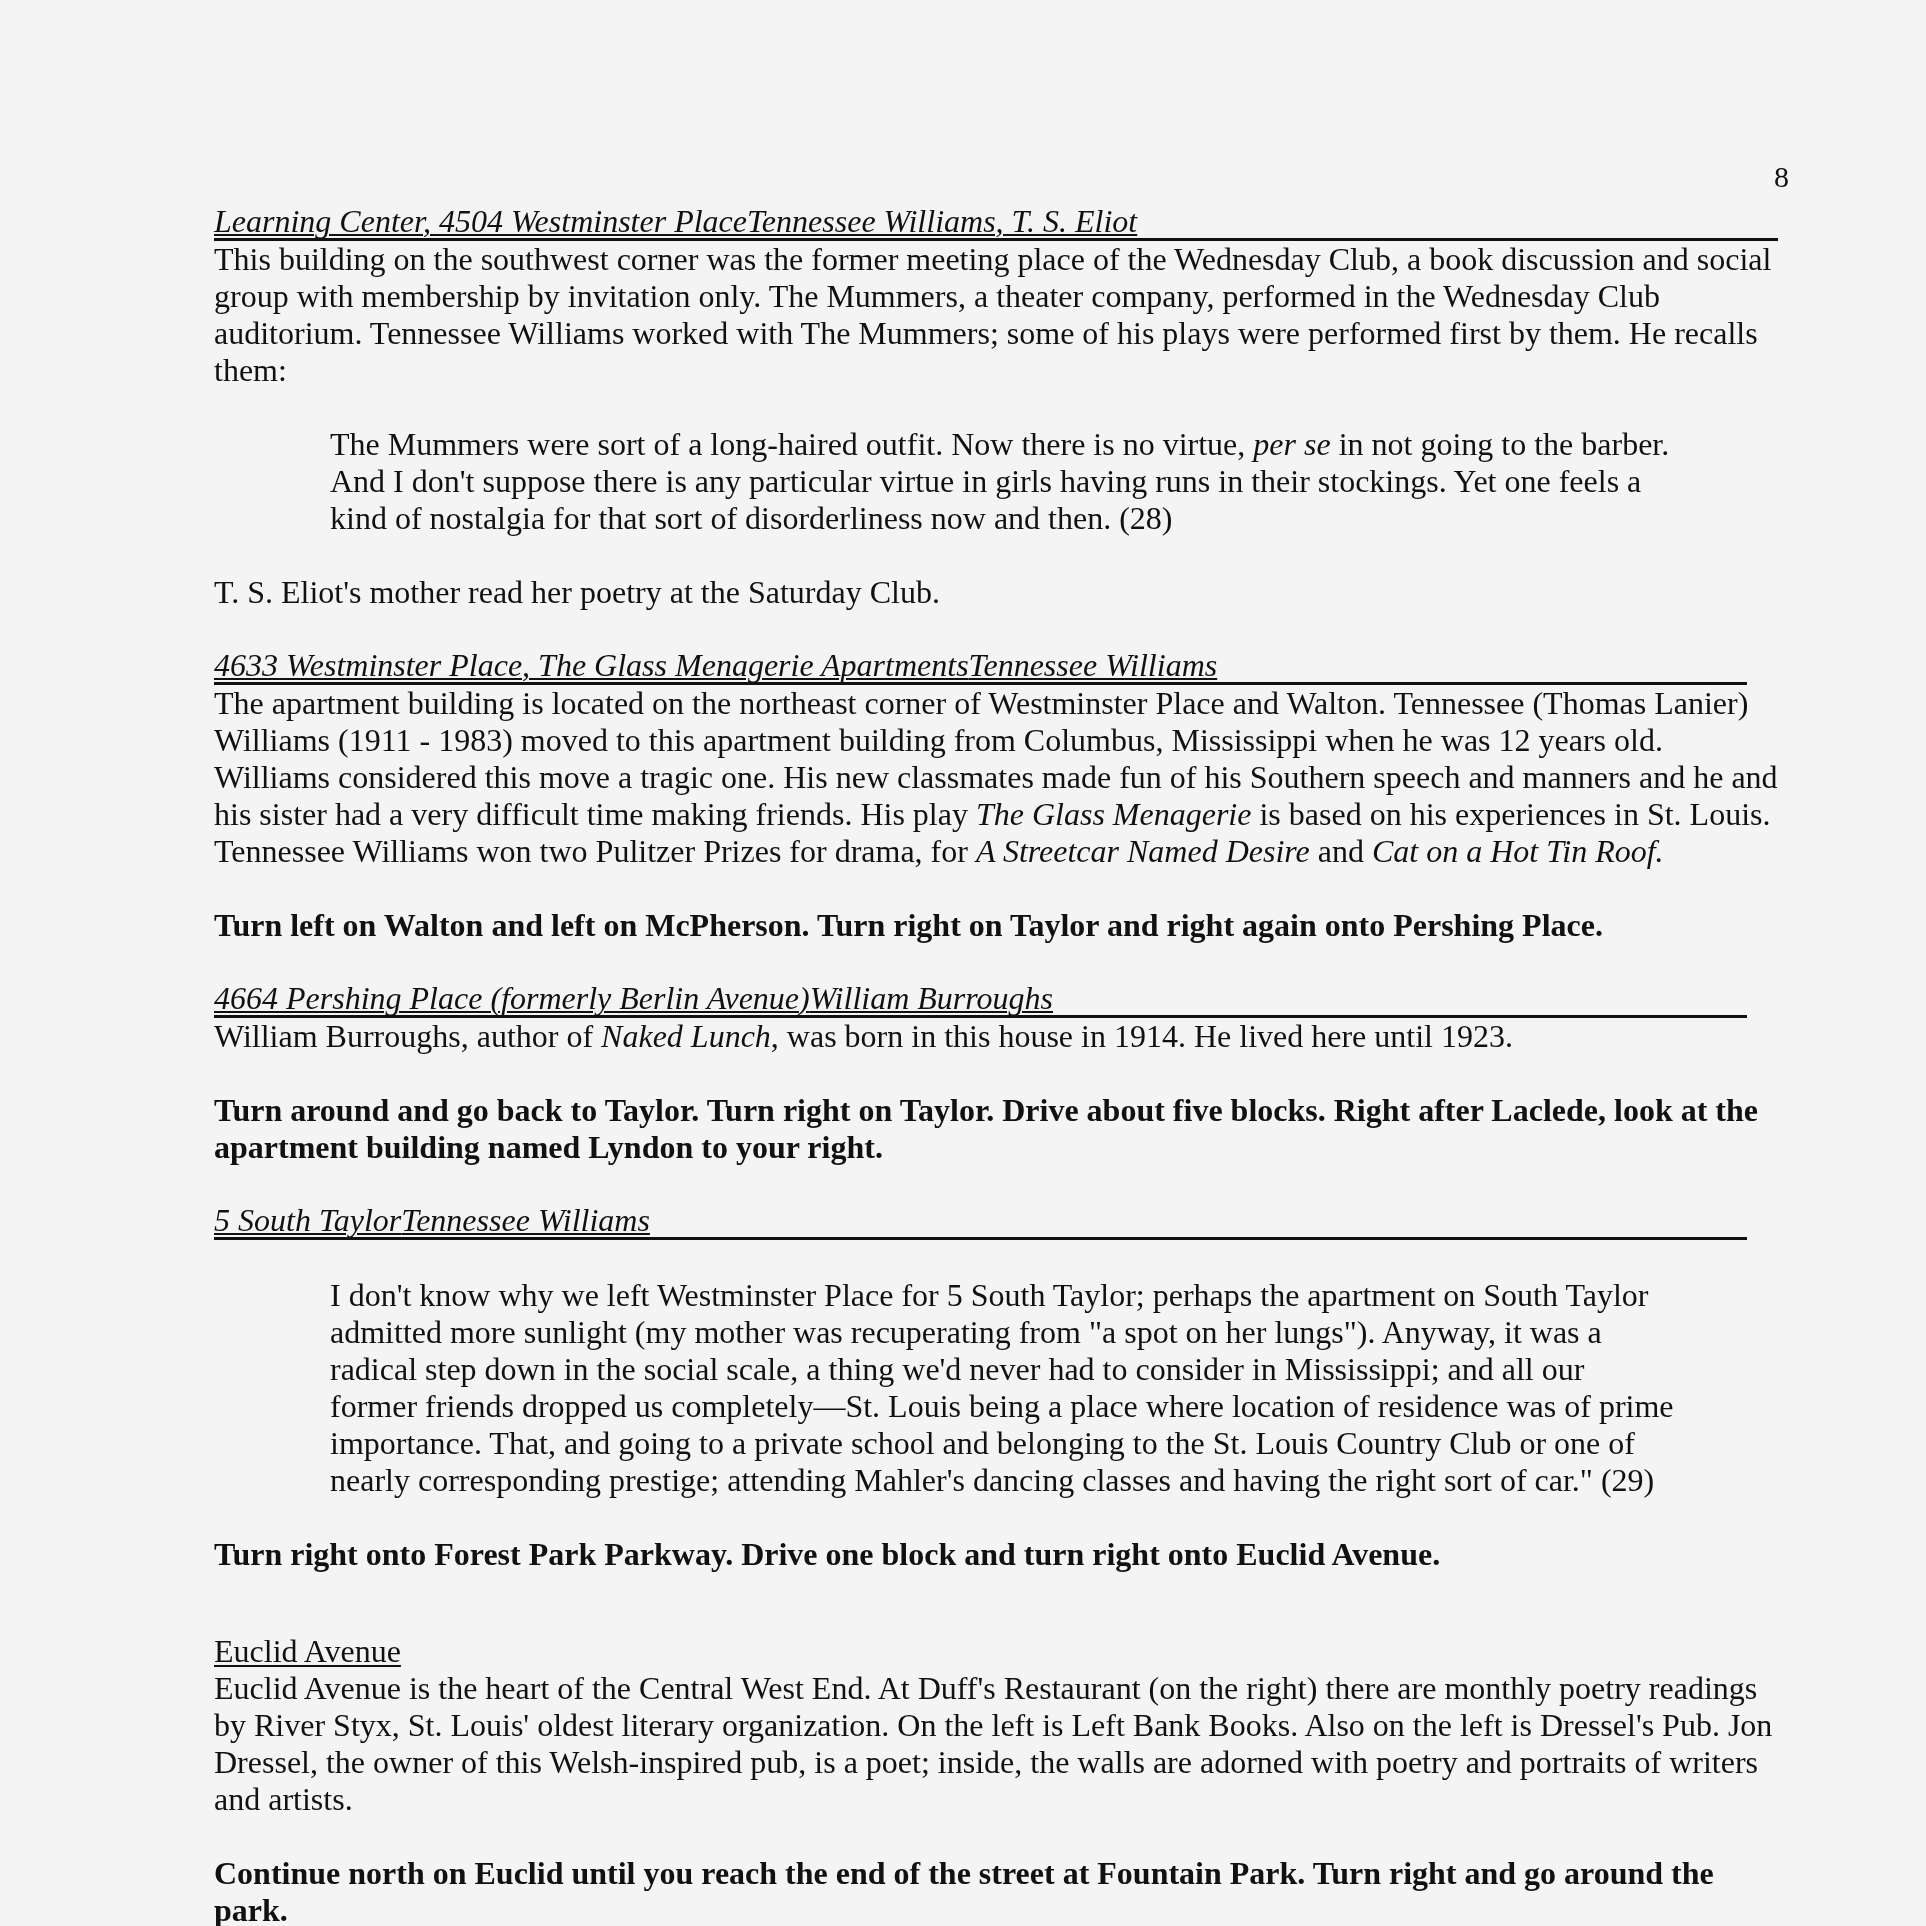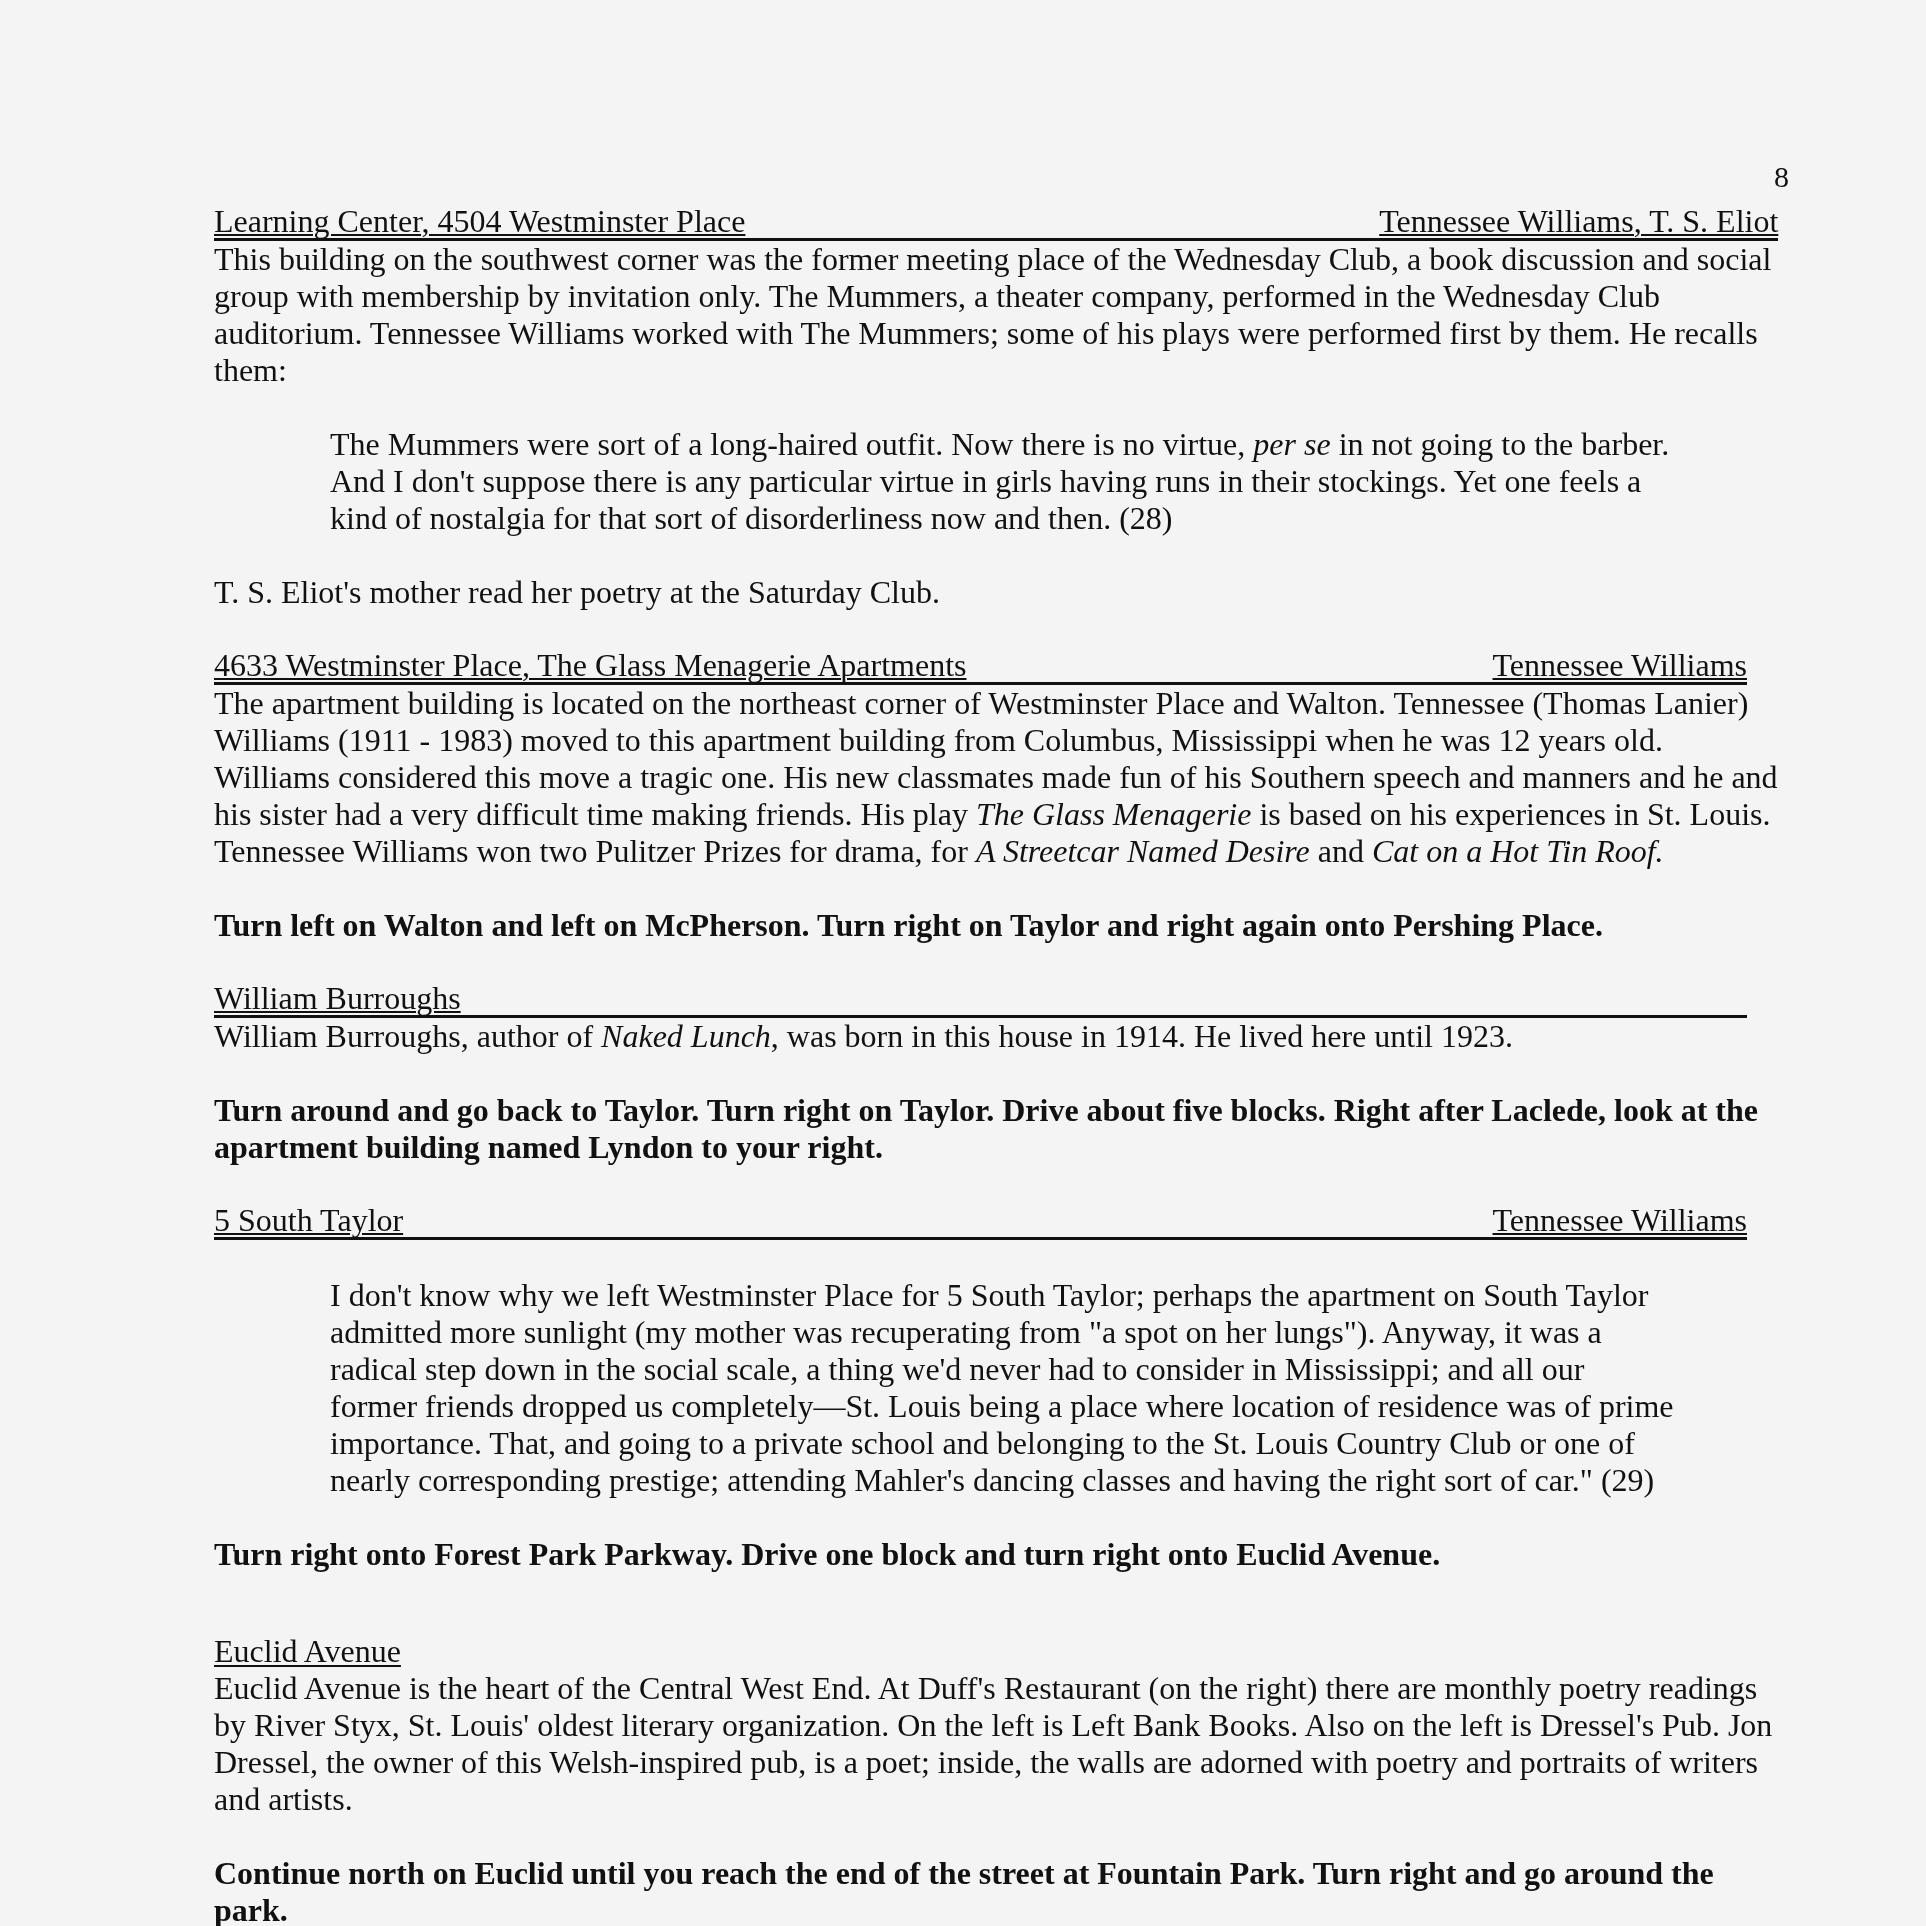--- a/index.html
+++ b/index.html
@@ -13,24 +13,25 @@
   }
   .page-number {
     position: absolute; left: 1774px; top: 162px;
     font-size: 30px; line-height: 1;
   }
   .content {
     position: absolute; left: 214px; top: 204px; width: 1572px;
     font-size: 32px; line-height: 37px;
   }
   .entry-header {
-    display: flex; justify-content: space-between; align-items: flex-end;
+    display: flex; justify-content: flex-start; align-items: flex-end;
     border-bottom: 3.1px solid #111;
     line-height: 34px;
     margin-right: 39px;
+    font-style: italic;
   }
   .entry-header.w-full { margin-right: 7.7px; }
   .entry-header .place { text-decoration: underline; text-decoration-thickness: 1.9px; text-underline-offset: 2.3px; }
   .entry-header .author { text-decoration: underline; text-decoration-thickness: 1.9px; text-underline-offset: 2.3px; }
   .simple-heading {
     display: inline-block;
     text-decoration: underline; text-decoration-thickness: 2.3px; text-underline-offset: 3.1px;
     line-height: 34px;
     margin-top: 24px;
   }
@@ -56,20 +57,21 @@
   <p class="para">T. S. Eliot's mother read her poetry at the Saturday Club.</p>
 
   <div class="entry-header">
     <span class="place">4633 Westminster Place, The Glass Menagerie Apartments</span>
     <span class="author">Tennessee Williams</span>
   </div>
   <p class="para"><span>The apartment building is located on the northeast corner of Westminster Place and Walton. Tennessee (Thomas Lanier) Williams (1911 - 1983) moved to this apartment building from Columbus, Mississippi when he was 12 years old. Williams considered this move a tragic one. His new classmates made fun of his Southern speech and manners and he and his sister had a very difficult time making friends. His play </span><em>The Glass Menagerie</em><span> is based on his experiences in St. Louis. Tennessee Williams won two Pulitzer Prizes for drama, for </span><em>A Streetcar Named Desire</em><span> and </span><em>Cat on a Hot Tin Roof.</em></p>
   <p class="direction">Turn left on Walton and left on McPherson. Turn right on Taylor and right again onto Pershing Place.</p>
 
   <div class="entry-header">
+    <span class="place">4664 Pershing Place (formerly Berlin Avenue)</span>
     <span class="author">William Burroughs</span>
   </div>
   <p class="para"><span>William Burroughs, author of </span><em>Naked Lunch</em><span>, was born in this house in 1914. He lived here until 1923.</span></p>
   <p class="direction">Turn around and go back to Taylor. Turn right on Taylor. Drive about five blocks. Right after Laclede, look at the apartment building named Lyndon to your right.</p>
 
   <div class="entry-header">
     <span class="place">5 South Taylor</span>
     <span class="author">Tennessee Williams</span>
   </div>
   <p class="blockquote">I don't know why we left Westminster Place for 5 South Taylor; perhaps the apartment on South Taylor admitted more sunlight (my mother was recuperating from "a spot on her lungs"). Anyway, it was a radical step down in the social scale, a thing we'd never had to consider in Mississippi; and all our former friends dropped us completely—St. Louis being a place where location of residence was of prime importance. That, and going to a private school and belonging to the St. Louis Country Club or one of nearly corresponding prestige; attending Mahler's dancing classes and having the right sort of car." (29)</p>

